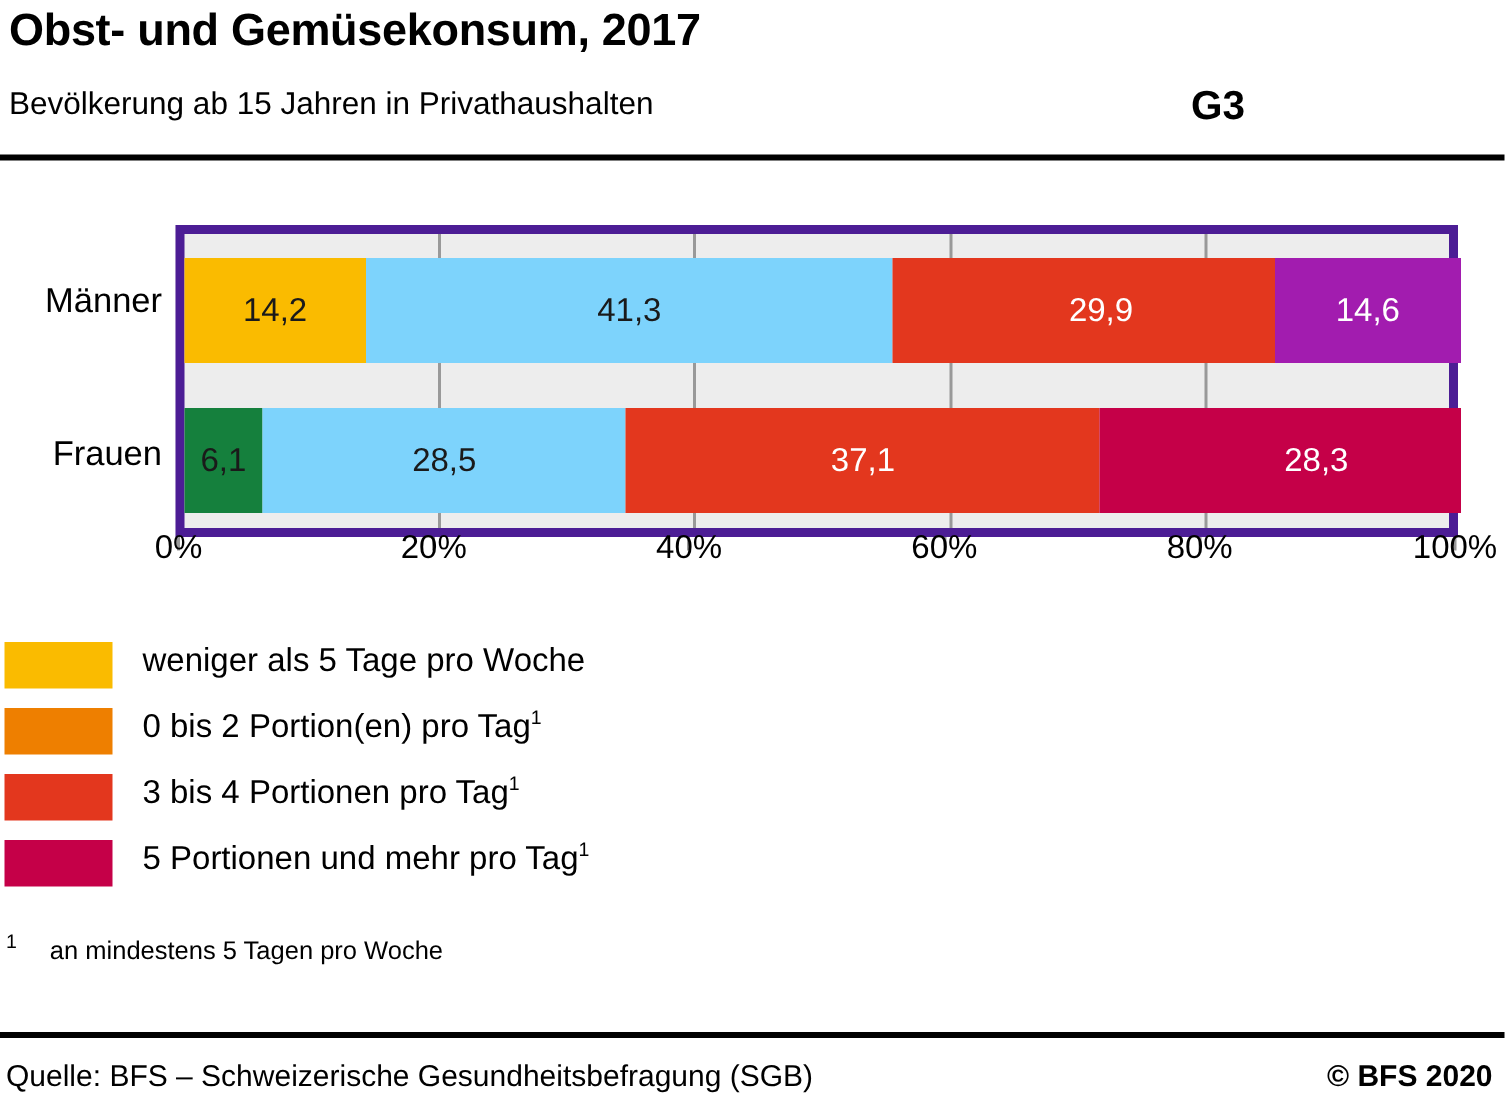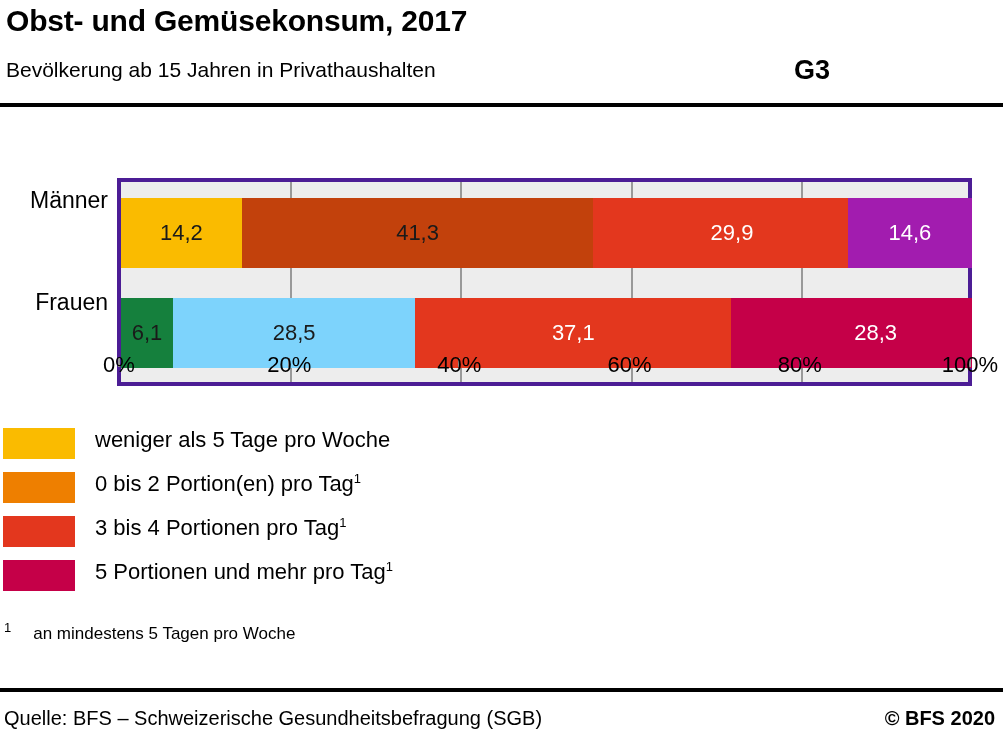--- a/index.html
+++ b/index.html
@@ -59,23 +59,22 @@
     left: 0; top: 130px;
     width: 1003px;
     height: 260px;
   }
   #plot-area {
     position: absolute;
     left: 117px; top: 20px;
     width: 855px;
     height: 208px;
     background: #ededed;
-    border: 4px solid #4c1d95;
+    border: 6px solid #4c1d95;
     box-sizing: border-box;
-    margin-top: 28px;
   }
   .gridline {
     position: absolute;
     top: 0;
     width: 2px;
     height: 100%;
     background: #999999;
   }
   .axis-tick {
     position: absolute;
@@ -193,21 +192,21 @@
 </div>
 
 <div id="plot-wrapper">
   <div id="plot-area">
       <div class="gridline" style="left: 169.2px; background: rgb(153, 153, 153);"></div>
       <div class="gridline" style="left: 339.4px; background: rgb(153, 153, 153);"></div>
       <div class="gridline" style="left: 509.6px; background: rgb(153, 153, 153);"></div>
       <div class="gridline" style="left: 679.8px; background: rgb(153, 153, 153);"></div>
       <div class="bar-row" style="top: 16px;">
         <div class="bar-seg" style="left: 0px; width: 120.842px; background: rgb(250, 187, 0); color: rgb(26, 26, 26);">14,2</div>
-        <div class="bar-seg" style="left: 120.842px; width: 351.463px; background: #c2410c; color: rgb(26, 26, 26);">41,3</div>
+        <div class="bar-seg" style="left: 120.842px; width: 351.463px; background: #7dd3fc; color: rgb(26, 26, 26);">41,3</div>
         <div class="bar-seg" style="left: 472.305px; width: 254.449px; background: rgb(227, 55, 30); color: rgb(255, 255, 255); padding-left: 23px;">29,9</div>
         <div class="bar-seg" style="left: 726.754px; width: 124.246px; background: #a21caf; color: rgb(255, 255, 255);">14,6</div>
       </div>
       <div class="bar-row" style="top: 116px;">
         <div class="bar-seg" style="left: 0px; width: 51.911px; background: #15803d; color: rgb(26, 26, 26);">6,1</div>
         <div class="bar-seg" style="left: 51.911px; width: 242.535px; background: #7dd3fc; color: rgb(26, 26, 26);">28,5</div>
         <div class="bar-seg" style="left: 294.446px; width: 315.721px; background: rgb(227, 55, 30); color: rgb(255, 255, 255);">37,1</div>
         <div class="bar-seg" style="left: 610.167px; width: 240.833px; background: rgb(197, 0, 72); color: rgb(255, 255, 255); padding-left: 48px;">28,3</div>
       </div>
     </div>

